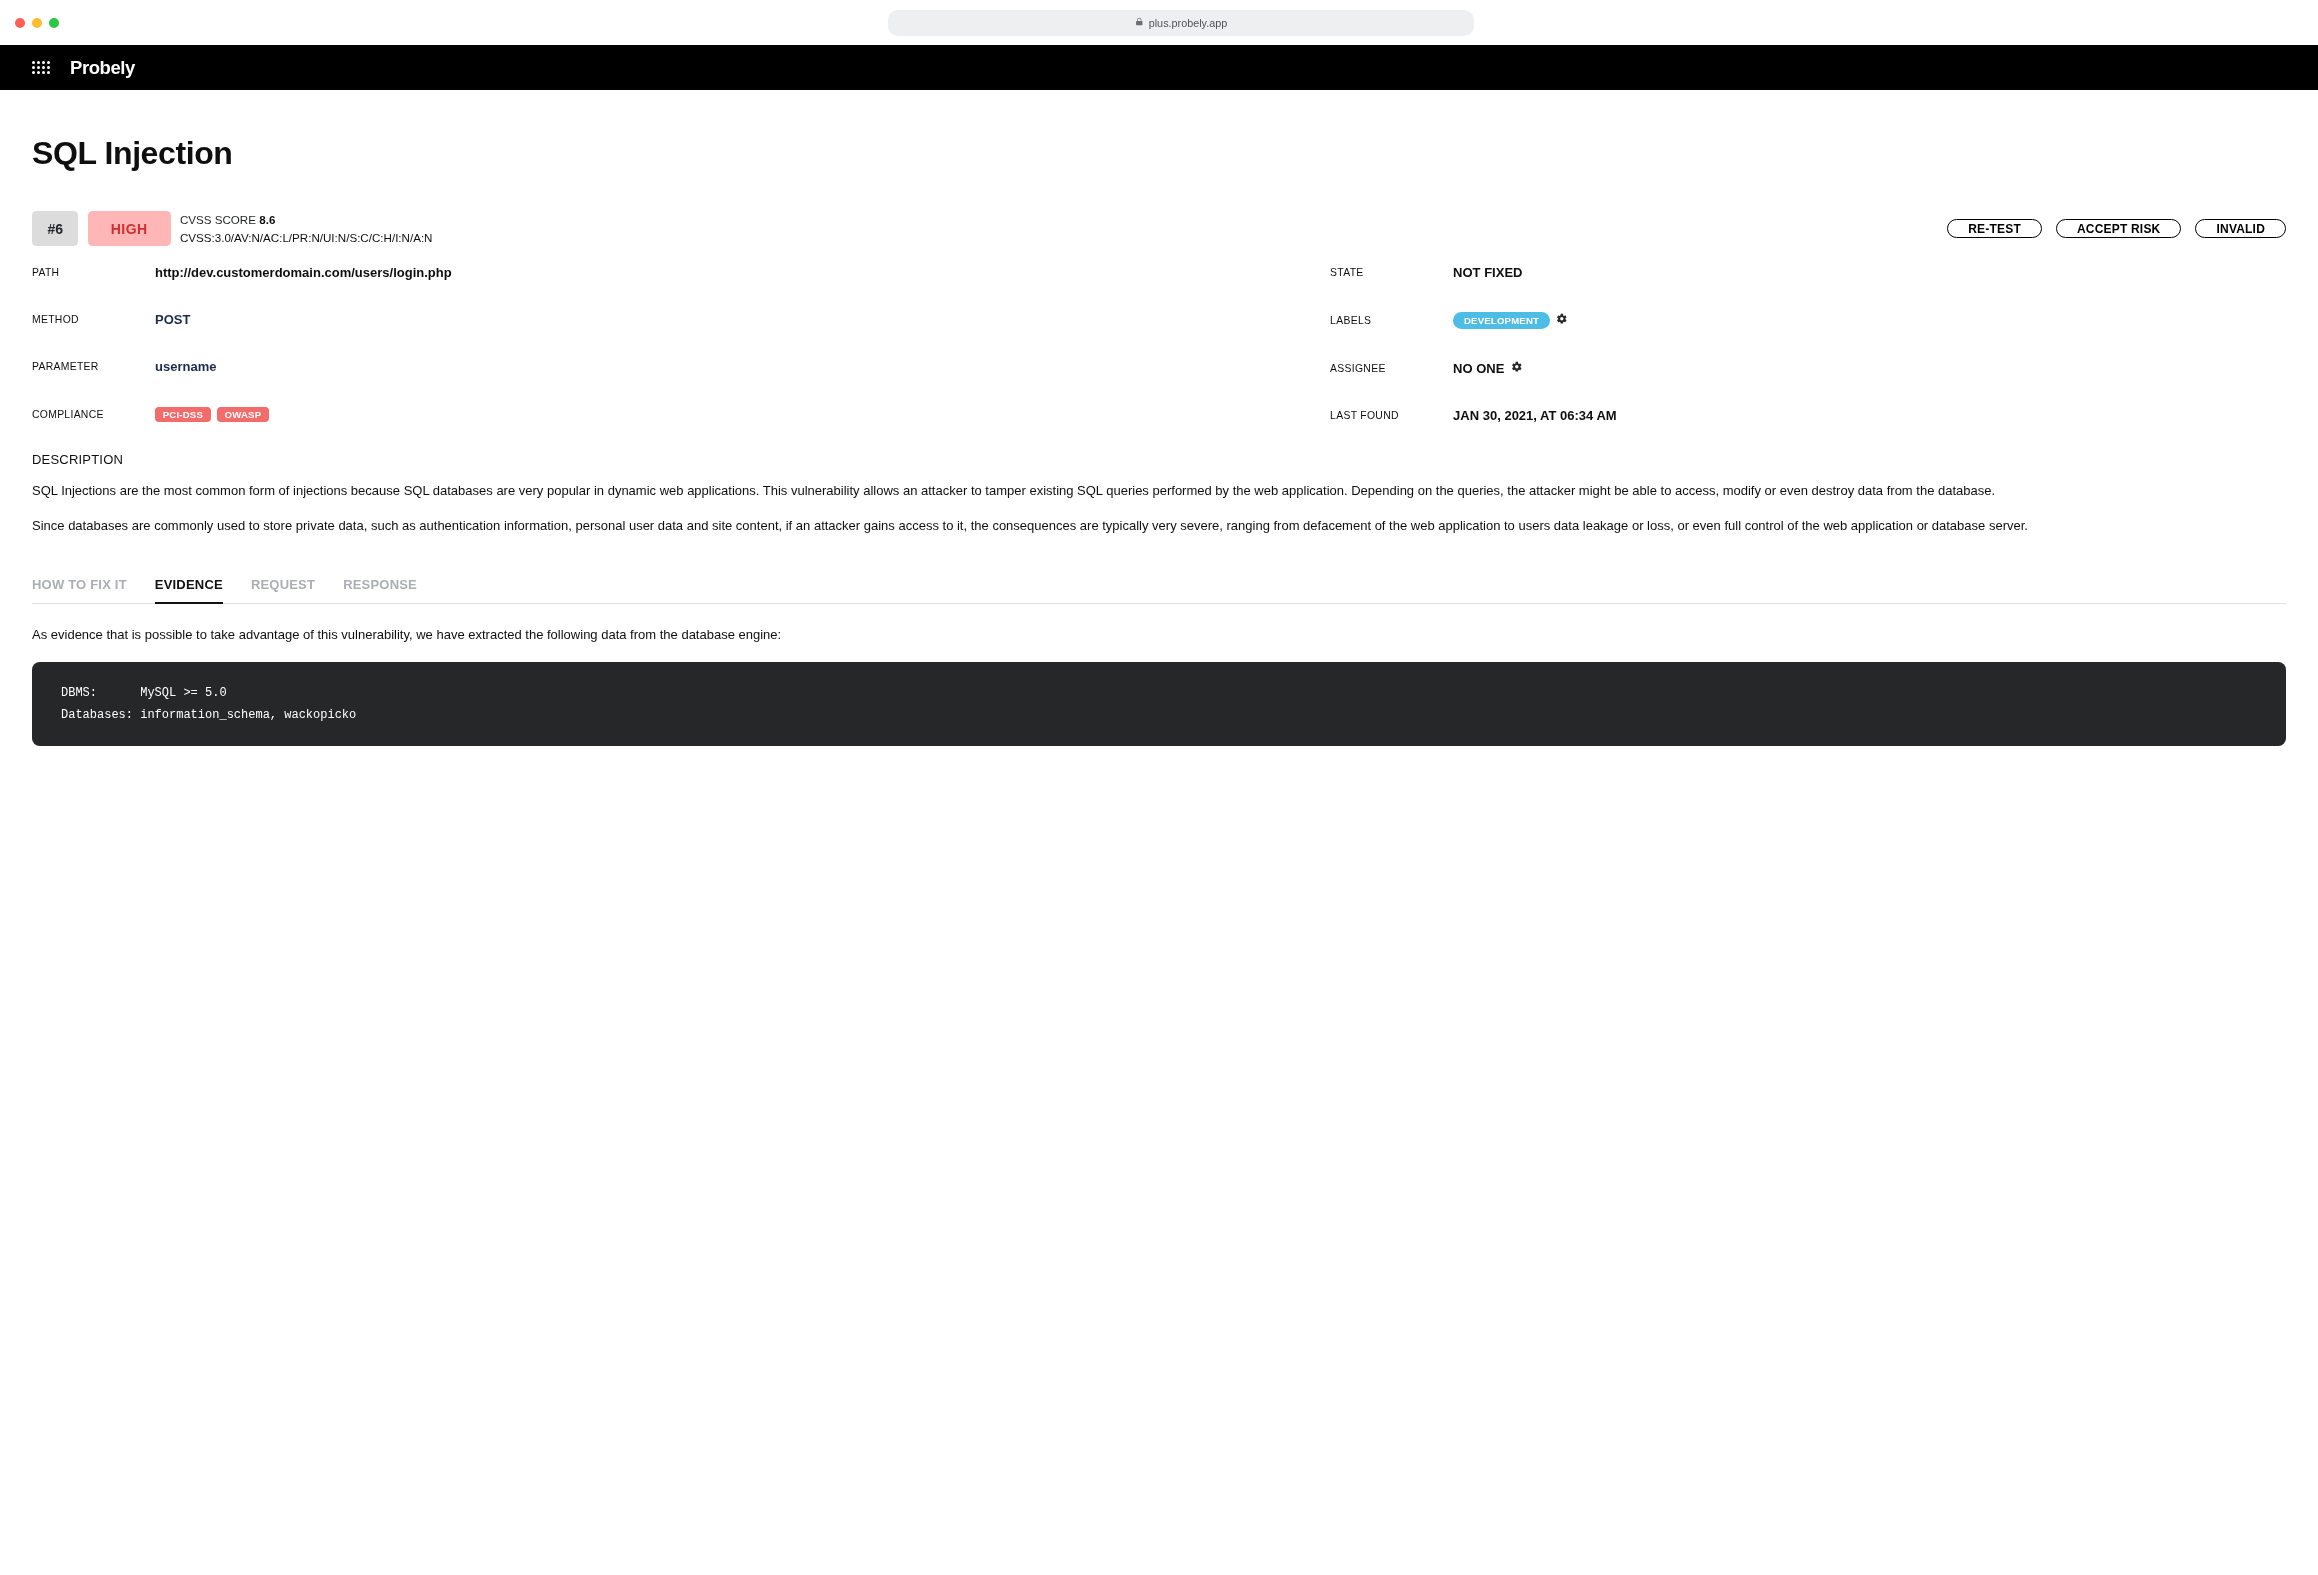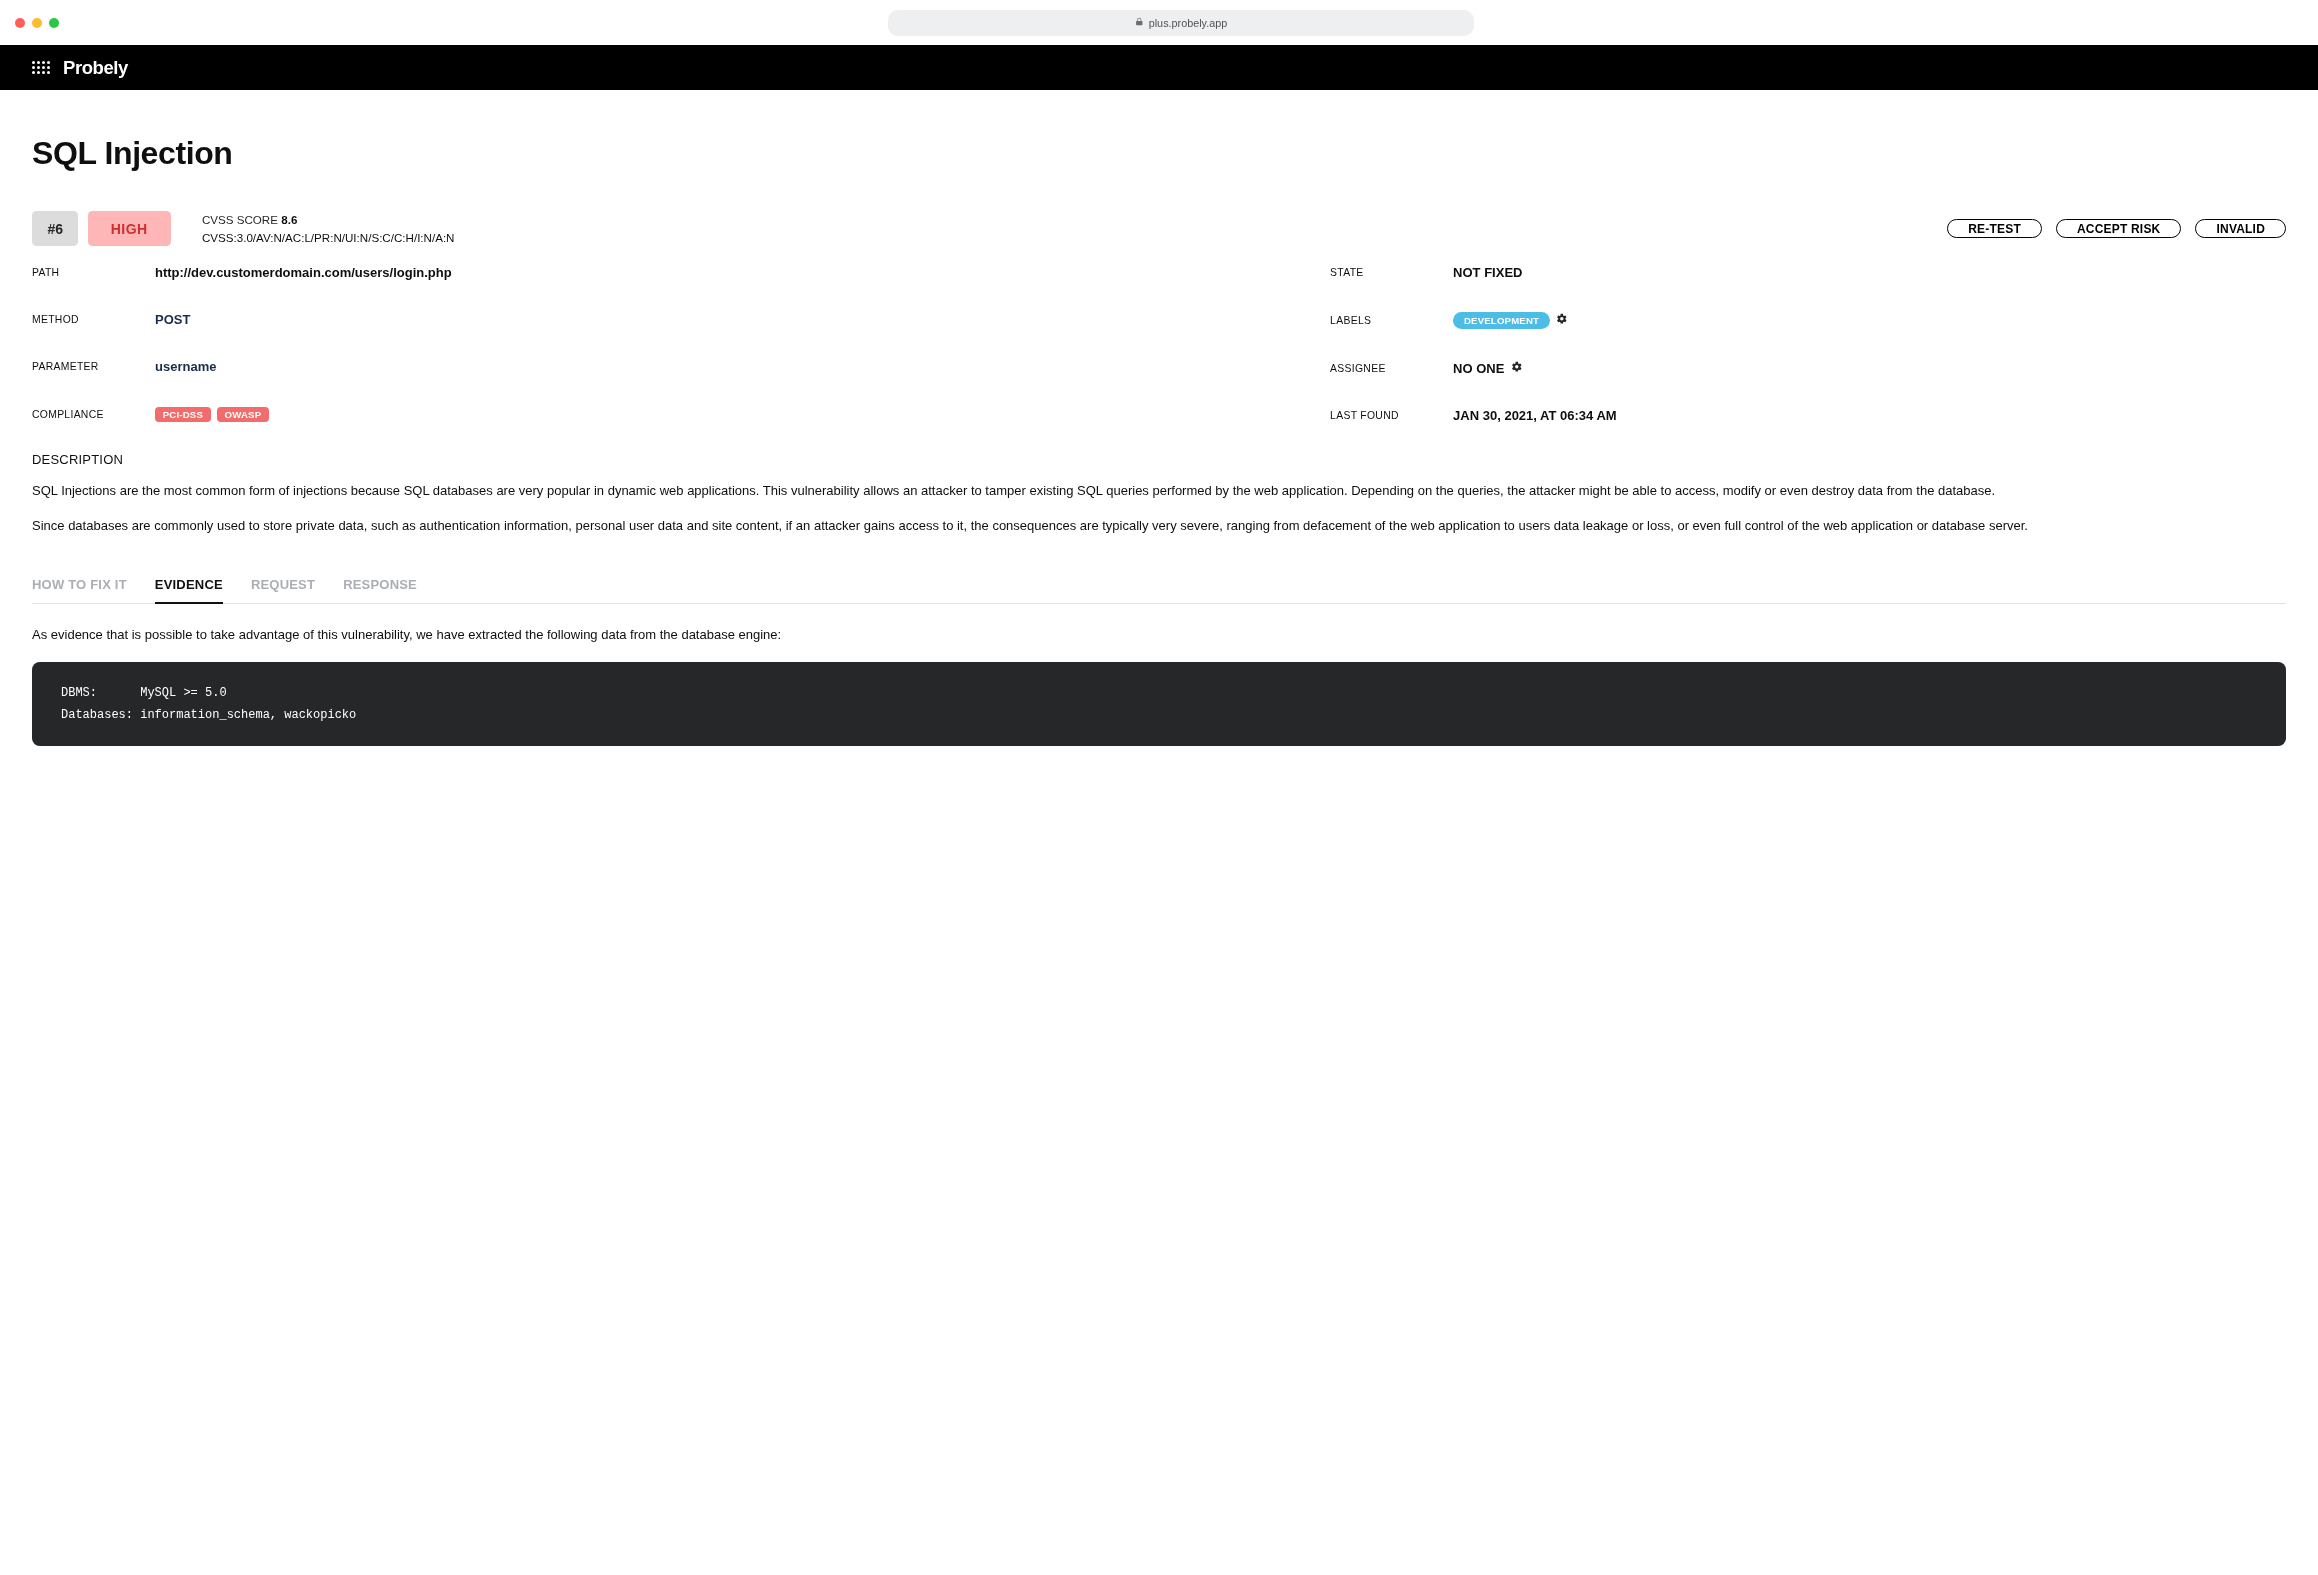--- a/index.html
+++ b/index.html
@@ -39,21 +39,21 @@
   .topbar {
     background: #000;
     height: 45px;
     display: flex;
     align-items: center;
     padding: 0 32px;
   }
   .logo {
     display: flex;
     align-items: center;
-    gap: 9px;
+    gap: 16px;
     color: #fff;
     font-weight: 600;
     font-size: 18.5px;
     letter-spacing: -0.4px;
   }
   .logo-dots {
     display: grid;
     grid-template-columns: repeat(4, 3.1px);
     grid-template-rows: repeat(3, 3.1px);
     gap: 1.9px;
@@ -90,21 +90,21 @@
     display: flex;
     align-items: center;
     justify-content: center;
     border-radius: 4.6px;
     font-weight: 700;
     font-size: 14px;
   }
   .badge-id { background: #dcdcdc; color: #262729; min-width: 43px; }
   .badge-high { background: #feb6b6; color: #cf2f2f; min-width: 83px; letter-spacing: 0.4px; }
 
-  .cvss-block { color: #0f0f0f; font-size: 11.6px; line-height: 1.5; margin-left: 22px; }
+  .cvss-block { color: #0f0f0f; font-size: 11.6px; line-height: 1.5; margin-left: 0; }
   .cvss-block .label { color: #262729; }
   .cvss-block .score { font-weight: 700; }
 
   .btn-pill {
     border: 1.5px solid #000;
     background: #fff;
     color: #000;
     height: 19px;
     padding: 0 20px;
     border-radius: 771px;

